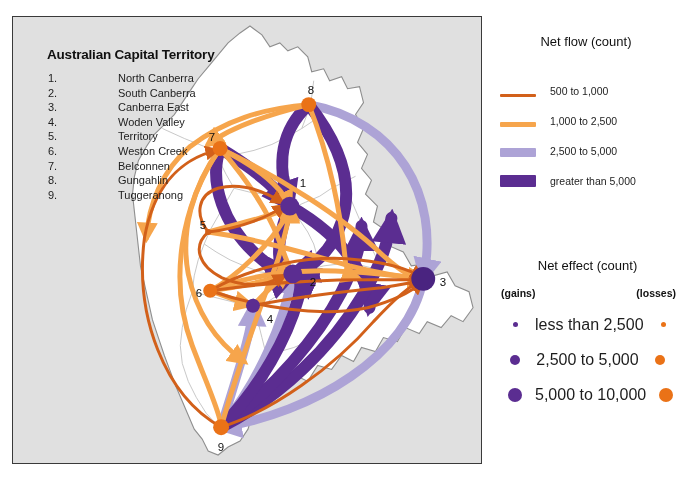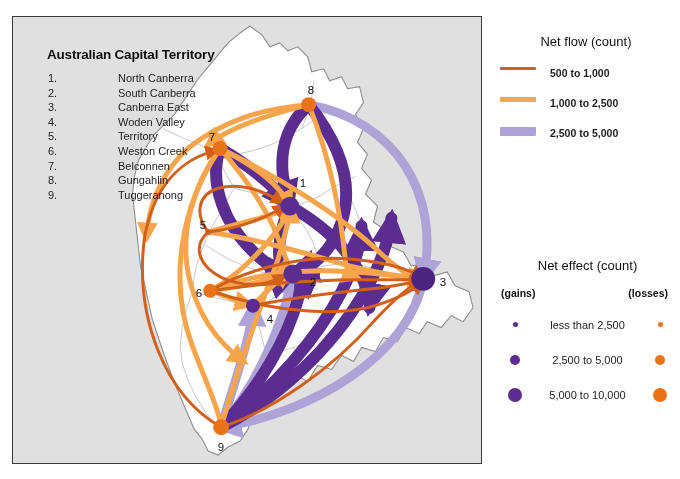--- a/index.html
+++ b/index.html
@@ -21,35 +21,35 @@
   .key-name{white-space:nowrap;padding-left:48px;}
 
   
   .node-label{position:absolute;font-size:11.5px;color:#111;z-index:30;
               transform:translate(-50%,-50%);}
 
   
   #legend-flow{position:absolute;left:500px;top:34px;width:172px;}
   .legend-title{font-size:13px;font-weight:normal;color:#111;text-align:center;
                 margin-bottom:18px;white-space:nowrap;}
-  .flow-row{display:flex;align-items:flex-start;height:30px;font-weight:bold;}
+  .flow-row{display:flex;align-items:flex-end;height:30px;}
   .flow-swatch{width:36px;margin-right:14px;border-radius:1px;flex:none;}
   .flow-label{font-size:10.5px;color:#1d1d1d;white-space:nowrap;}
 
   #legend-effect{position:absolute;left:495px;top:258px;width:185px;}
   #effect-title{font-size:13px;font-weight:normal;color:#111;text-align:center;
                 margin-bottom:14px;white-space:nowrap;}
   #effect-subhdr{display:flex;justify-content:space-between;
                  font-size:10.5px;font-weight:bold;color:#111;
-                 padding:0 12px 0 6px;margin-bottom:8px;}
+                 padding:0 4px 0 6px;margin-bottom:8px;}
   .effect-row{display:flex;align-items:center;height:35px;}
   .effect-cell{display:flex;align-items:center;justify-content:center;flex:none;}
   .gain-cell{width:40px;}
   .loss-cell{width:40px;}
-  .effect-label{flex:1;text-align:center;font-size:11px;color:#1d1d1d;white-space:nowrap;}
+  .effect-label{flex:1;text-align:center;font-size:16px;color:#1d1d1d;white-space:nowrap;}
   .dot{border-radius:50%;}
 </style>
 </head>
 <body>
 
 <div id="map-panel">
 
   <svg id="map-svg" viewBox="0 0 470 448" preserveAspectRatio="none">
     <defs>
 
@@ -230,20 +230,24 @@
         <span class="flow-label">500  to 1,000</span>
       </div>
       <div class="flow-row">
         <span class="flow-swatch" style="height: 5px; background: rgb(246, 165, 76);"></span>
         <span class="flow-label">1,000  to 2,500</span>
       </div>
       <div class="flow-row">
         <span class="flow-swatch" style="height: 9px; background: rgb(173, 163, 214);"></span>
         <span class="flow-label">2,500  to 5,000</span>
       </div>
+      <div class="flow-row">
+        <span class="flow-swatch" style="height: 12px; background: rgb(91, 45, 145);"></span>
+        <span class="flow-label">greater than 5,000</span>
+      </div>
     </div>
 </div>
 
 <div id="legend-effect">
   <div id="effect-title">Net effect (count)</div>
   <div id="effect-subhdr">
     <span>(gains)</span>
     <span>(losses)</span>
   </div>
   <div id="effect-rows">

